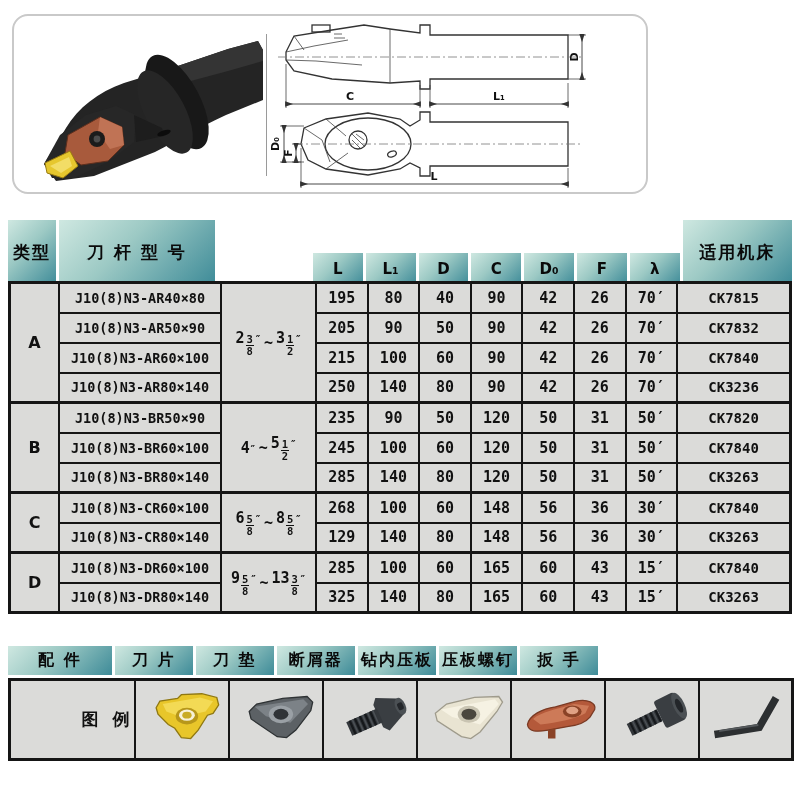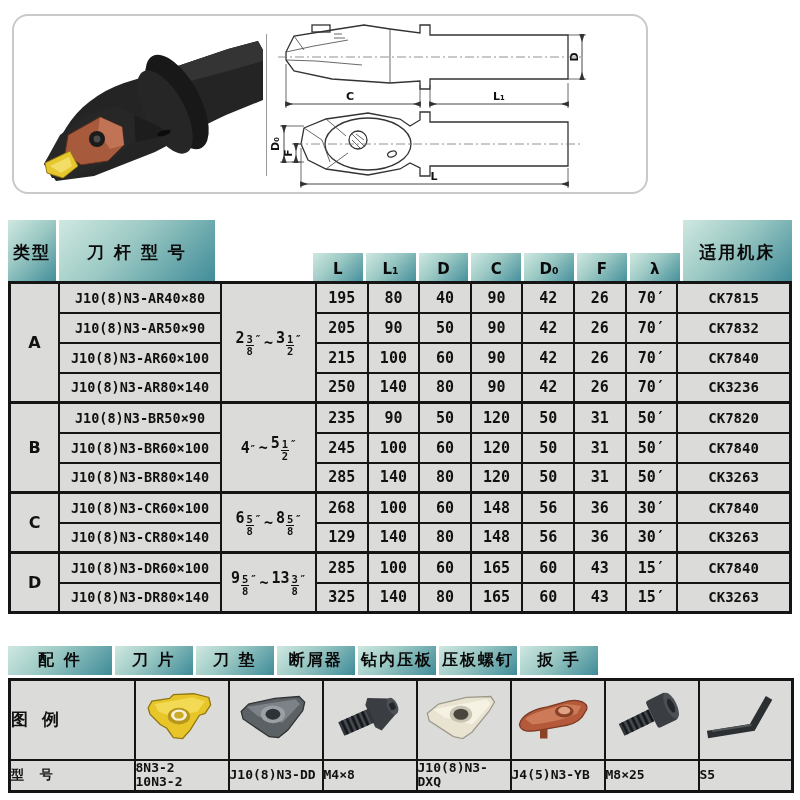--- a/index.html
+++ b/index.html
@@ -47,21 +47,21 @@
   .frac { display:inline-flex; flex-direction:column; align-items:center; line-height:1.02; font-size:10.5px; margin:0 1px; }
   .frac .den { border-top:1.5px solid #111; padding:0 1px; }
   .inch { font-size:10px; align-self:flex-start; margin-top:-2px; }
   .tilde { margin:0 2px; }
 
   
   #acc-header { position:absolute; left:8px; top:646px; width:671px; height:29px;
     display:grid; grid-template-columns:125fr repeat(7,94fr); column-gap:3px; }
   #acc-header .hdr-cell { font-size:16px; letter-spacing:2px; }
   #acc-body { position:absolute; left:8px; top:678px; width:784px; border:3px solid #151515; }
-  #acc-body td { border:2px solid #151515; background:#dbdbd9; text-align:left; vertical-align:middle;
+  #acc-body td { border:2px solid #151515; background:#dbdbd9; text-align:right; vertical-align:middle;
     font-weight:bold; overflow:hidden; }
   #acc-body tr.r-ill td { height:80px; }
   #acc-body tr.r-mod td { height:32px; font-family:"DejaVu Sans Mono",monospace; font-size:13px; }
   #acc-body td.row-label { font-family:"DejaVu Sans",sans-serif; font-size:17px; letter-spacing:4px; }
   .model-line { line-height:1.1; }
   .icon-box { display:inline-block; }
 </style>
 </head>
 <body>
 
@@ -410,41 +410,16 @@
                   <rect x="14" y="27" width="36" height="14" fill="#33373b"></rect>
                   <path d="M18 27 L18 41 M24 27 L24 41 M30 27 L30 41 M36 27 L36 41 M42 27 L42 41 M48 27 L48 41" stroke="#15181b" stroke-width="2.2"></path>
                   <path d="M21 27 L21 41 M27 27 L27 41 M33 27 L33 41 M39 27 L39 41 M45 27 L45 41" stroke="#4c5156" stroke-width="1.4"></path>
                 </g>
               </svg></span></td>
           <td><span class="icon-box"><svg width="84" height="66" viewBox="0 0 90 70">
                 <path d="M12 52 L56 45 L72 17" fill="none" stroke="#2c2f31" stroke-width="8" stroke-linecap="square" stroke-linejoin="miter"></path>
                 <path d="M13 49 L55 42.5" fill="none" stroke="#55595c" stroke-width="2"></path>
               </svg></span></td>
         </tr>
-      <tr class="r-mod">
-        <td class="row-label">型 号</td>
-      <td>
-            <div class="model-line">8N3-2</div>
-            <div class="model-line">10N3-2</div>
-          </td>
-          <td>
-            <div class="model-line">J10(8)N3-DD</div>
-          </td>
-          <td>
-            <div class="model-line">M4×8</div>
-          </td>
-          <td>
-            <div class="model-line">J10(8)N3-DXQ</div>
-          </td>
-          <td>
-            <div class="model-line">J4(5)N3-YB</div>
-          </td>
-          <td>
-            <div class="model-line">M8×25</div>
-          </td>
-          <td>
-            <div class="model-line">S5</div>
-          </td>
-        </tr>
     </tbody>
   </table>
 
 </div>
 
 </body></html>

